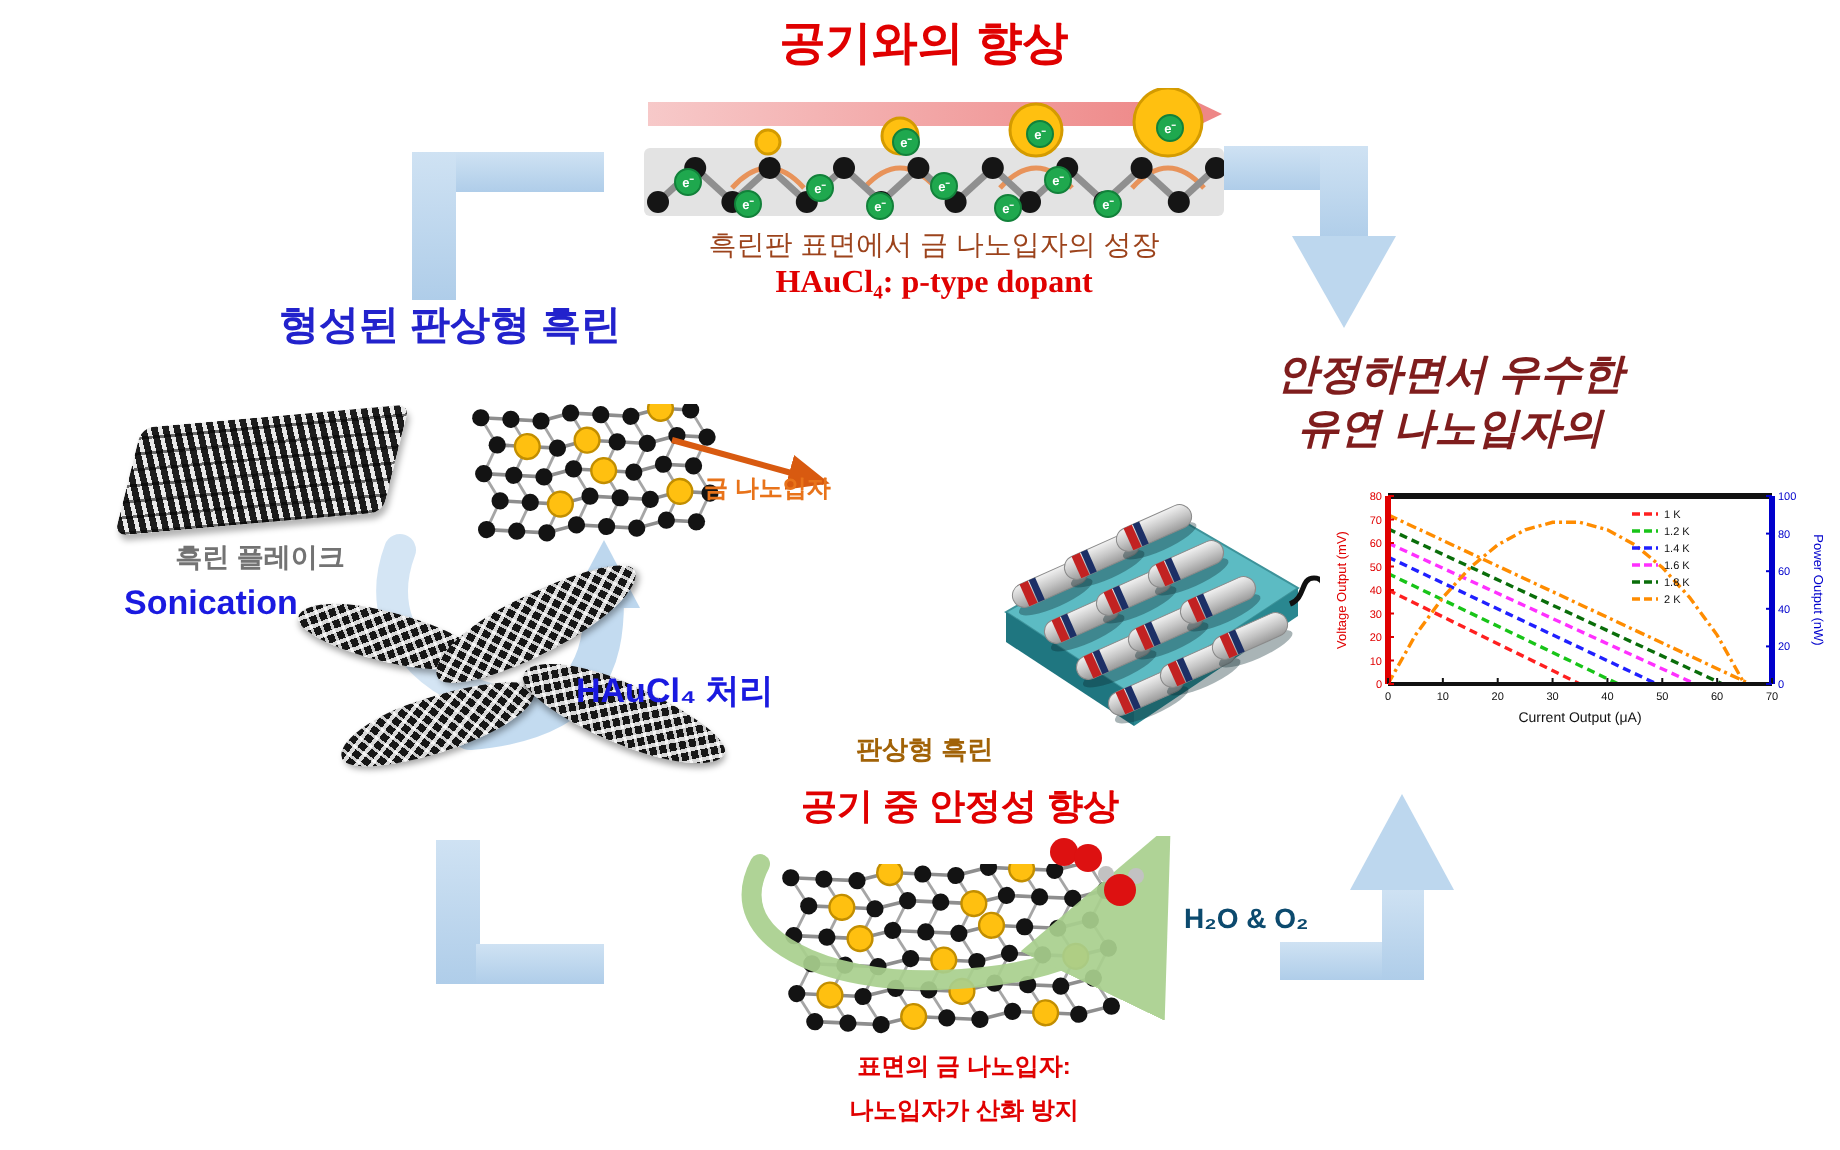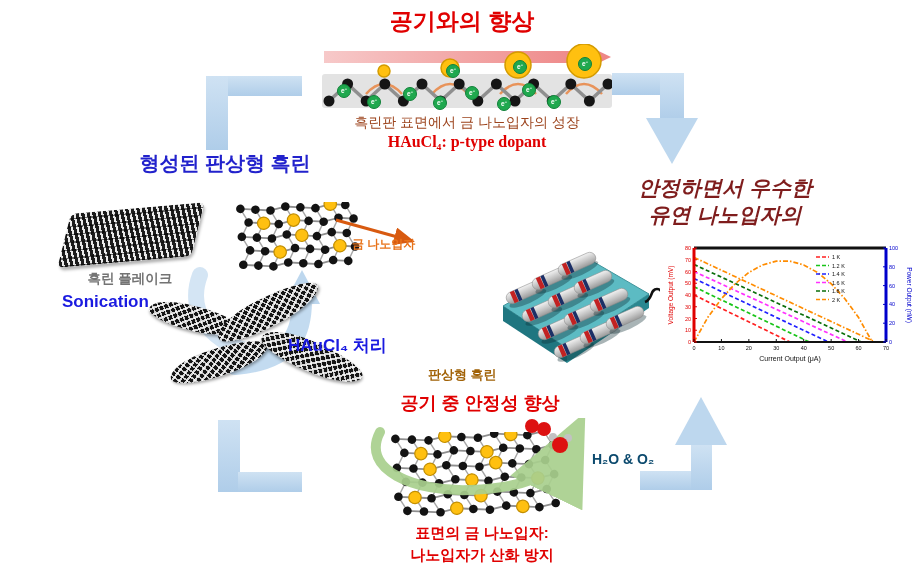--- a/index.html
+++ b/index.html
@@ -646,18 +646,18 @@
 
   <svg class="abs z3" style="left:515px;top:412px;" width="110" height="48" viewBox="0 0 110 48">
     <circle cx="17" cy="14" r="7" fill="#DD1111"></circle>
       <circle cx="29" cy="17" r="7" fill="#DD1111"></circle>
     <circle cx="38" cy="25" r="4" fill="#C2C2C2"></circle>
       <circle cx="53" cy="26" r="4" fill="#C2C2C2"></circle>
     <circle cx="45" cy="33" r="8" fill="#DD1111"></circle>
   </svg>
   <div class="abs z3" style="left:548px;top:451px;font-size:14px;font-weight:bold;color:#0c4a6e;margin-left:44px;">H₂O &amp; O₂</div>
 
-  <div class="abs ctr red-title" style="left:352px;top:522px;width:260px;font-size:15px;line-height:22px;">
+  <div class="abs ctr red-title" style="left:352px;top:522px;width:260px;font-size:12px;line-height:22px;">
     <div>표면의 금 나노입자:</div>
     <div>나노입자가 산화 방지</div>
   </div>
 
 </div>
 
 </body></html>

